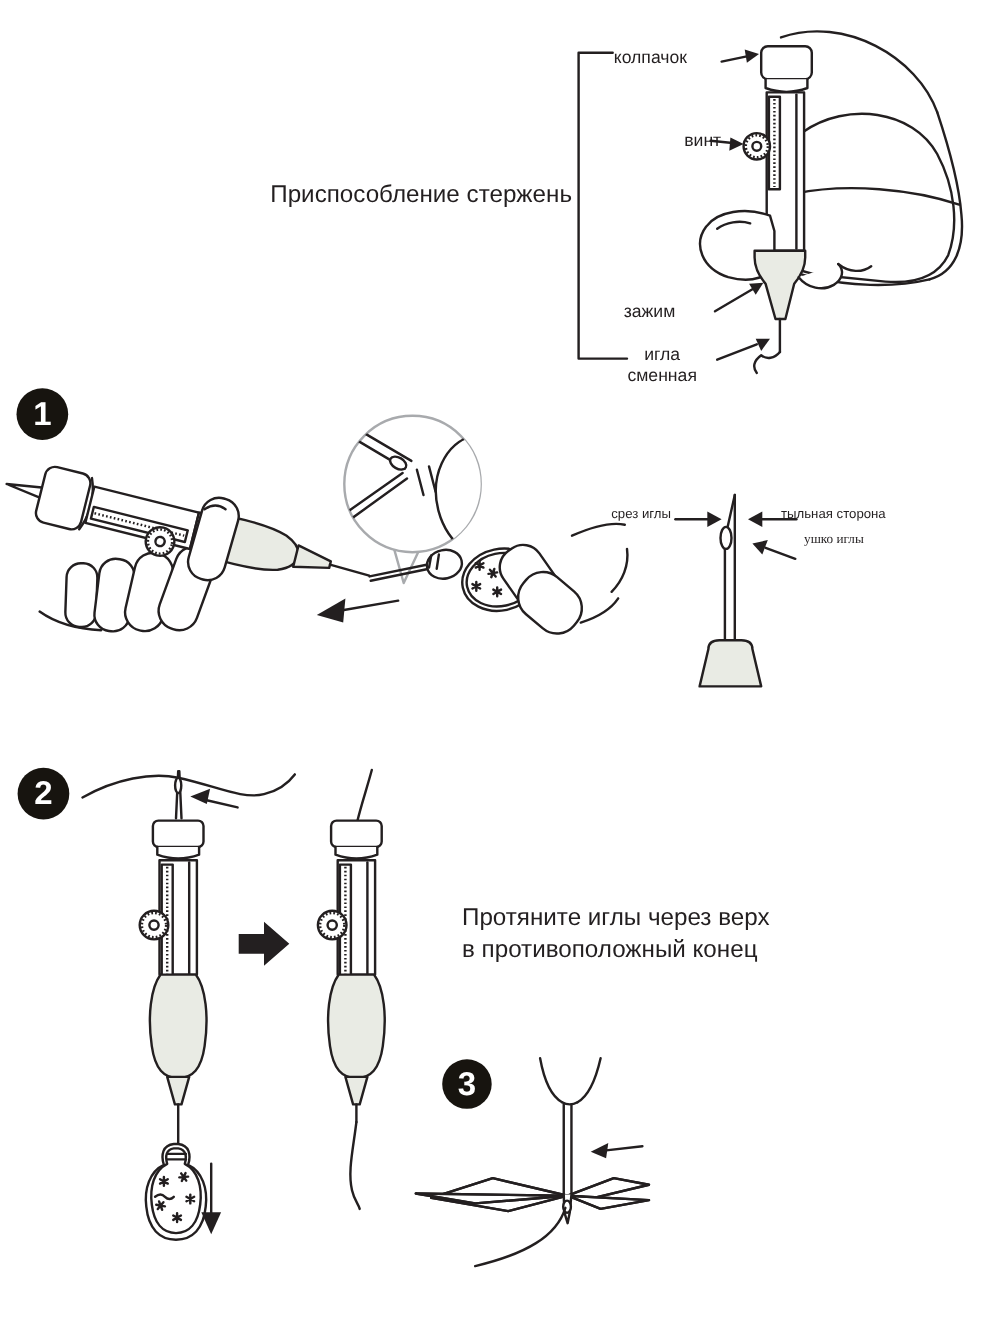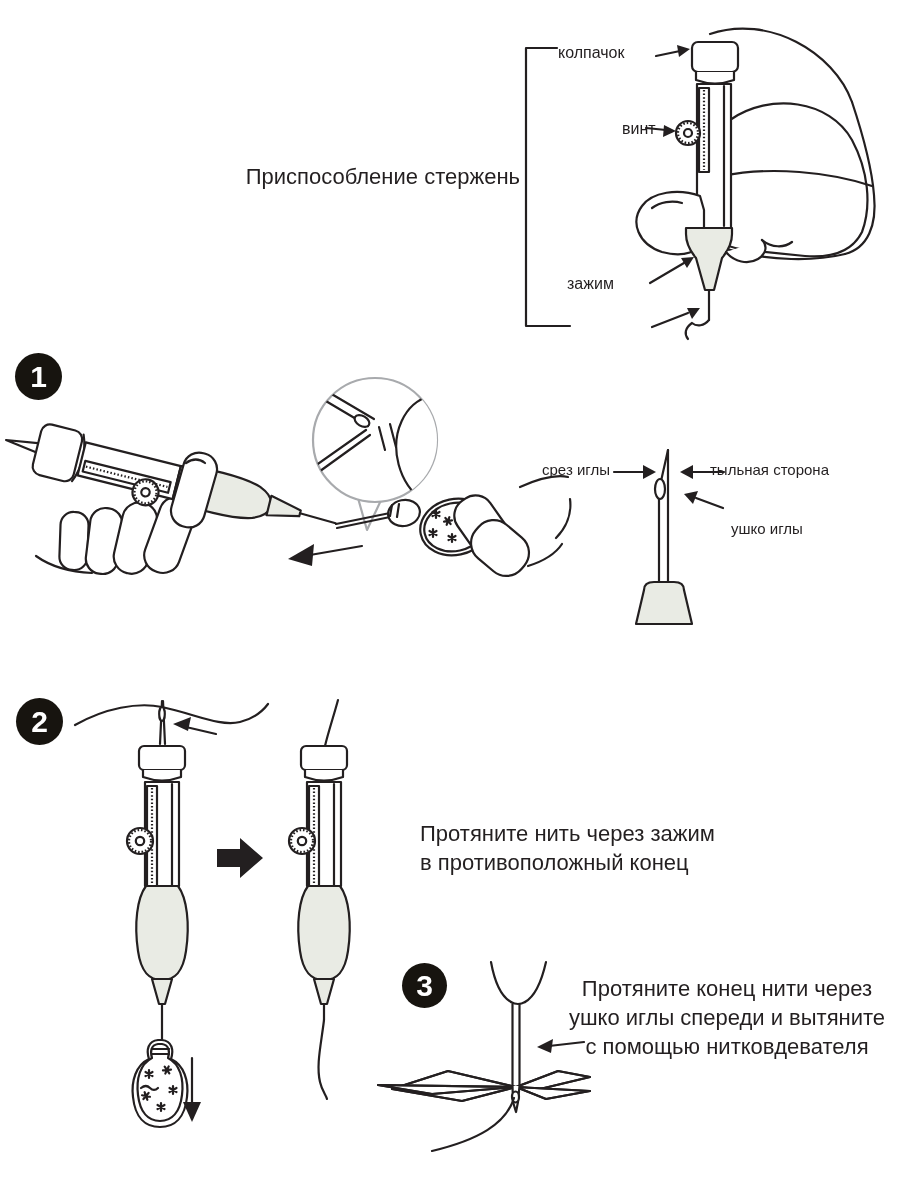--- a/index.html
+++ b/index.html
@@ -7,21 +7,21 @@
         font-family:"Liberation Sans",sans-serif;color:#231f20;}
   .art{position:absolute;left:0;top:0;pointer-events:none;}
   .art *{stroke:#231f20;fill:none;stroke-width:2.2;stroke-linecap:round;stroke-linejoin:round;}
   .art .w{fill:#ffffff;}
   .art .g{fill:#e9ebe4;}
   .art .k{fill:#231f20;stroke:none;}
   .art .teeth{stroke-linecap:butt;}
   .art .mag{stroke:#a8aaad;}
   .lbl{position:absolute;font-size:16px;line-height:1.16;white-space:pre-line;}
   .cap21{font-size:22px;line-height:29px;}
-  .small{font-size:15px;}
+  .small{font-size:12px;}
   .right{text-align:right;}
   .center{text-align:center;}
   .badge{position:absolute;background:#17140f;color:#fff;border-radius:50%;
          display:flex;align-items:center;justify-content:center;
          font-weight:bold;font-size:30px;}
 </style>
 </head>
 <body>
 
 <div class="page">
@@ -237,34 +237,33 @@
 </svg>
 
 <div class="lbl cap21 right" style="left:238px;top:162px;width:282px;">Приспособление стержень</div>
 
 <div class="lbl" style="left:558px;top:44px;">колпачок</div>
 
 <div class="lbl" style="left:622px;top:120px;">винт</div>
 
 <div class="lbl" style="left:567px;top:275px;">зажим</div>
 
+<div class="lbl center" style="left:552px;top:314px;width:100px;">игла
+сменная</div>
 
 <div class="badge" style="left:15px;top:353px;width:47px;height:47px;">1</div>
 
 
 <div class="lbl small right" style="left:518px;top:461px;width:92px;">срез иглы</div>
 
 <div class="lbl small" style="left:710px;top:461px;">тыльная сторона</div>
 
-<div class="lbl small" style="left:731px;top:520px;">ушко иглы</div>
+<div class="lbl small" style="left:731px;top:484px;font-family:Liberation Serif, serif;">ушко иглы</div>
 
 <div class="badge" style="left:16px;top:698px;width:47px;height:47px;">2</div>
 
-<div class="lbl cap21" style="left:420px;top:819px;">Протяните нить через зажим
+<div class="lbl cap21" style="left:420px;top:819px;">Протяните иглы через верх
 в противоположный конец</div>
 
 <div class="badge" style="left:402px;top:963px;width:45px;height:45px;">3</div>
 
-<div class="lbl cap21 center" style="left:562px;top:974px;width:330px;">Протяните конец нити через
-ушко иглы спереди и вытяните
-с помощью нитковдевателя</div>
 
 </div>
 
 </body></html>

